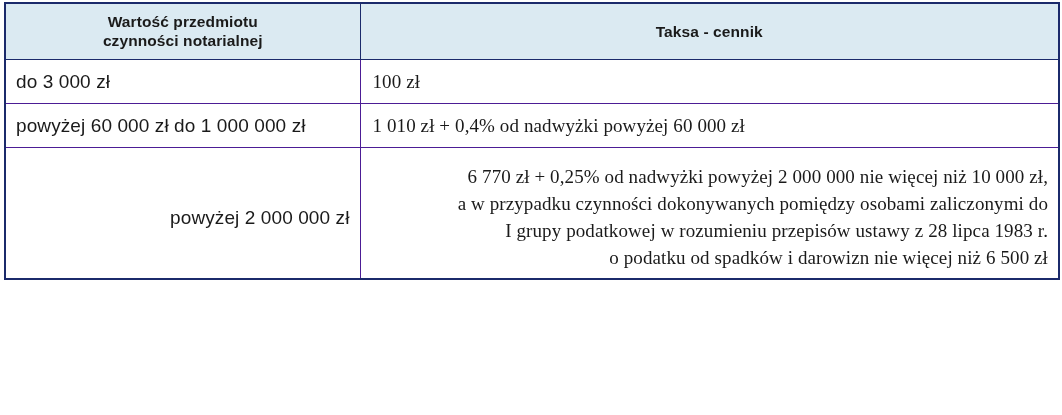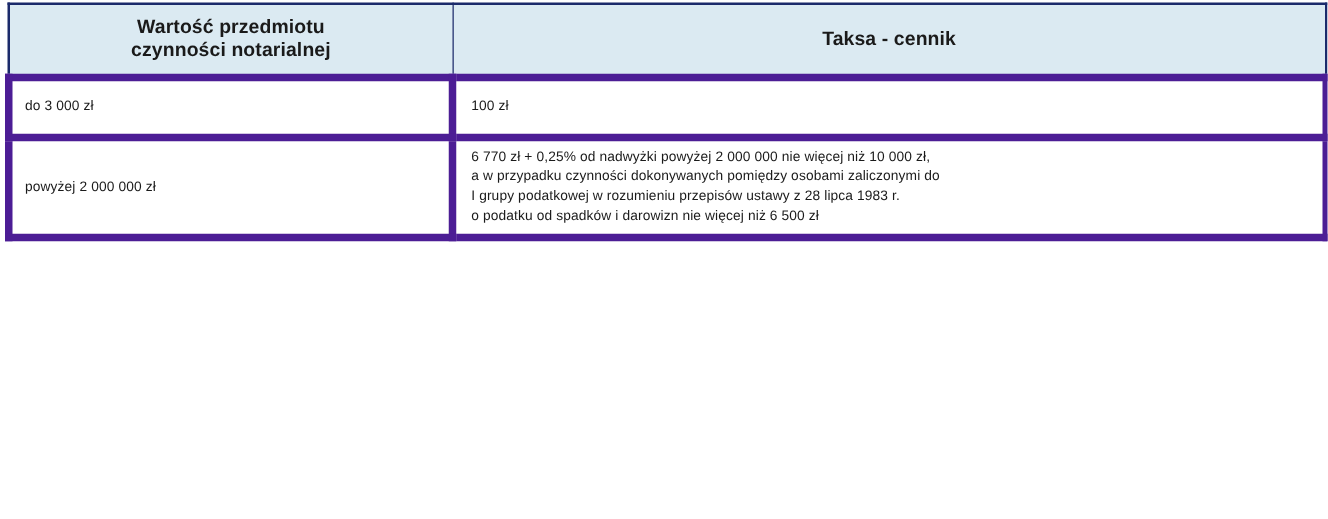--- a/index.html
+++ b/index.html
@@ -37,38 +37,40 @@
     vertical-align: middle;
     padding: 8px 10px;
     line-height: 1.25;
     letter-spacing: 0.1px;
   }
   thead th.th-left {
     padding-left: 14px;
     padding-right: 14px;
   }
   tbody td {
-    border: 6px solid #4c1d95;
-    font-size: 11px;
+    border: 1px solid #4c1d95;
+    font-size: 19px;
     vertical-align: middle;
     padding: 9px 10px 9px 10px;
     line-height: 1.32;
     letter-spacing: 0.1px;
     height: 24px;
   }
   tbody td.cell-left {
     padding-left: 10px;
   }
   tbody td.cell-right {
     padding-left: 12px;
+    font-family: Liberation Serif, serif;
   }
   tbody tr.tall td {
     vertical-align: middle;
-    padding-top: 6px;
+    padding-top: 16px;
     padding-bottom: 6px;
+    text-align: right;
   }
   tbody td.multiline {
     line-height: 1.42;
   }
   .line {
     display: block;
     white-space: nowrap;
   }
 </style>
 </head>
@@ -87,20 +89,24 @@
           <span class="line">czynności notarialnej</span>
         </th>
         <th class="th-right">Taksa - cennik</th>
       </tr>
     </thead>
     <tbody>
       <tr>
         <td class="cell-left">do 3 000 zł</td>
         <td class="cell-right">100 zł</td>
       </tr>
+      <tr>
+        <td class="cell-left">powyżej 60 000 zł do 1 000 000 zł</td>
+        <td class="cell-right">1 010 zł + 0,4% od nadwyżki powyżej 60 000 zł</td>
+      </tr>
       <tr class="tall">
         <td class="cell-left">powyżej 2 000 000 zł</td>
         <td class="cell-right multiline">
           <span class="line">6 770 zł + 0,25% od nadwyżki powyżej 2 000 000 nie więcej niż 10 000 zł,</span>
           <span class="line">a w przypadku czynności dokonywanych pomiędzy osobami zaliczonymi do</span>
           <span class="line">I grupy podatkowej w rozumieniu przepisów ustawy z 28 lipca 1983 r.</span>
           <span class="line">o podatku od spadków i darowizn nie więcej niż 6 500 zł</span>
         </td>
       </tr>
     </tbody>

